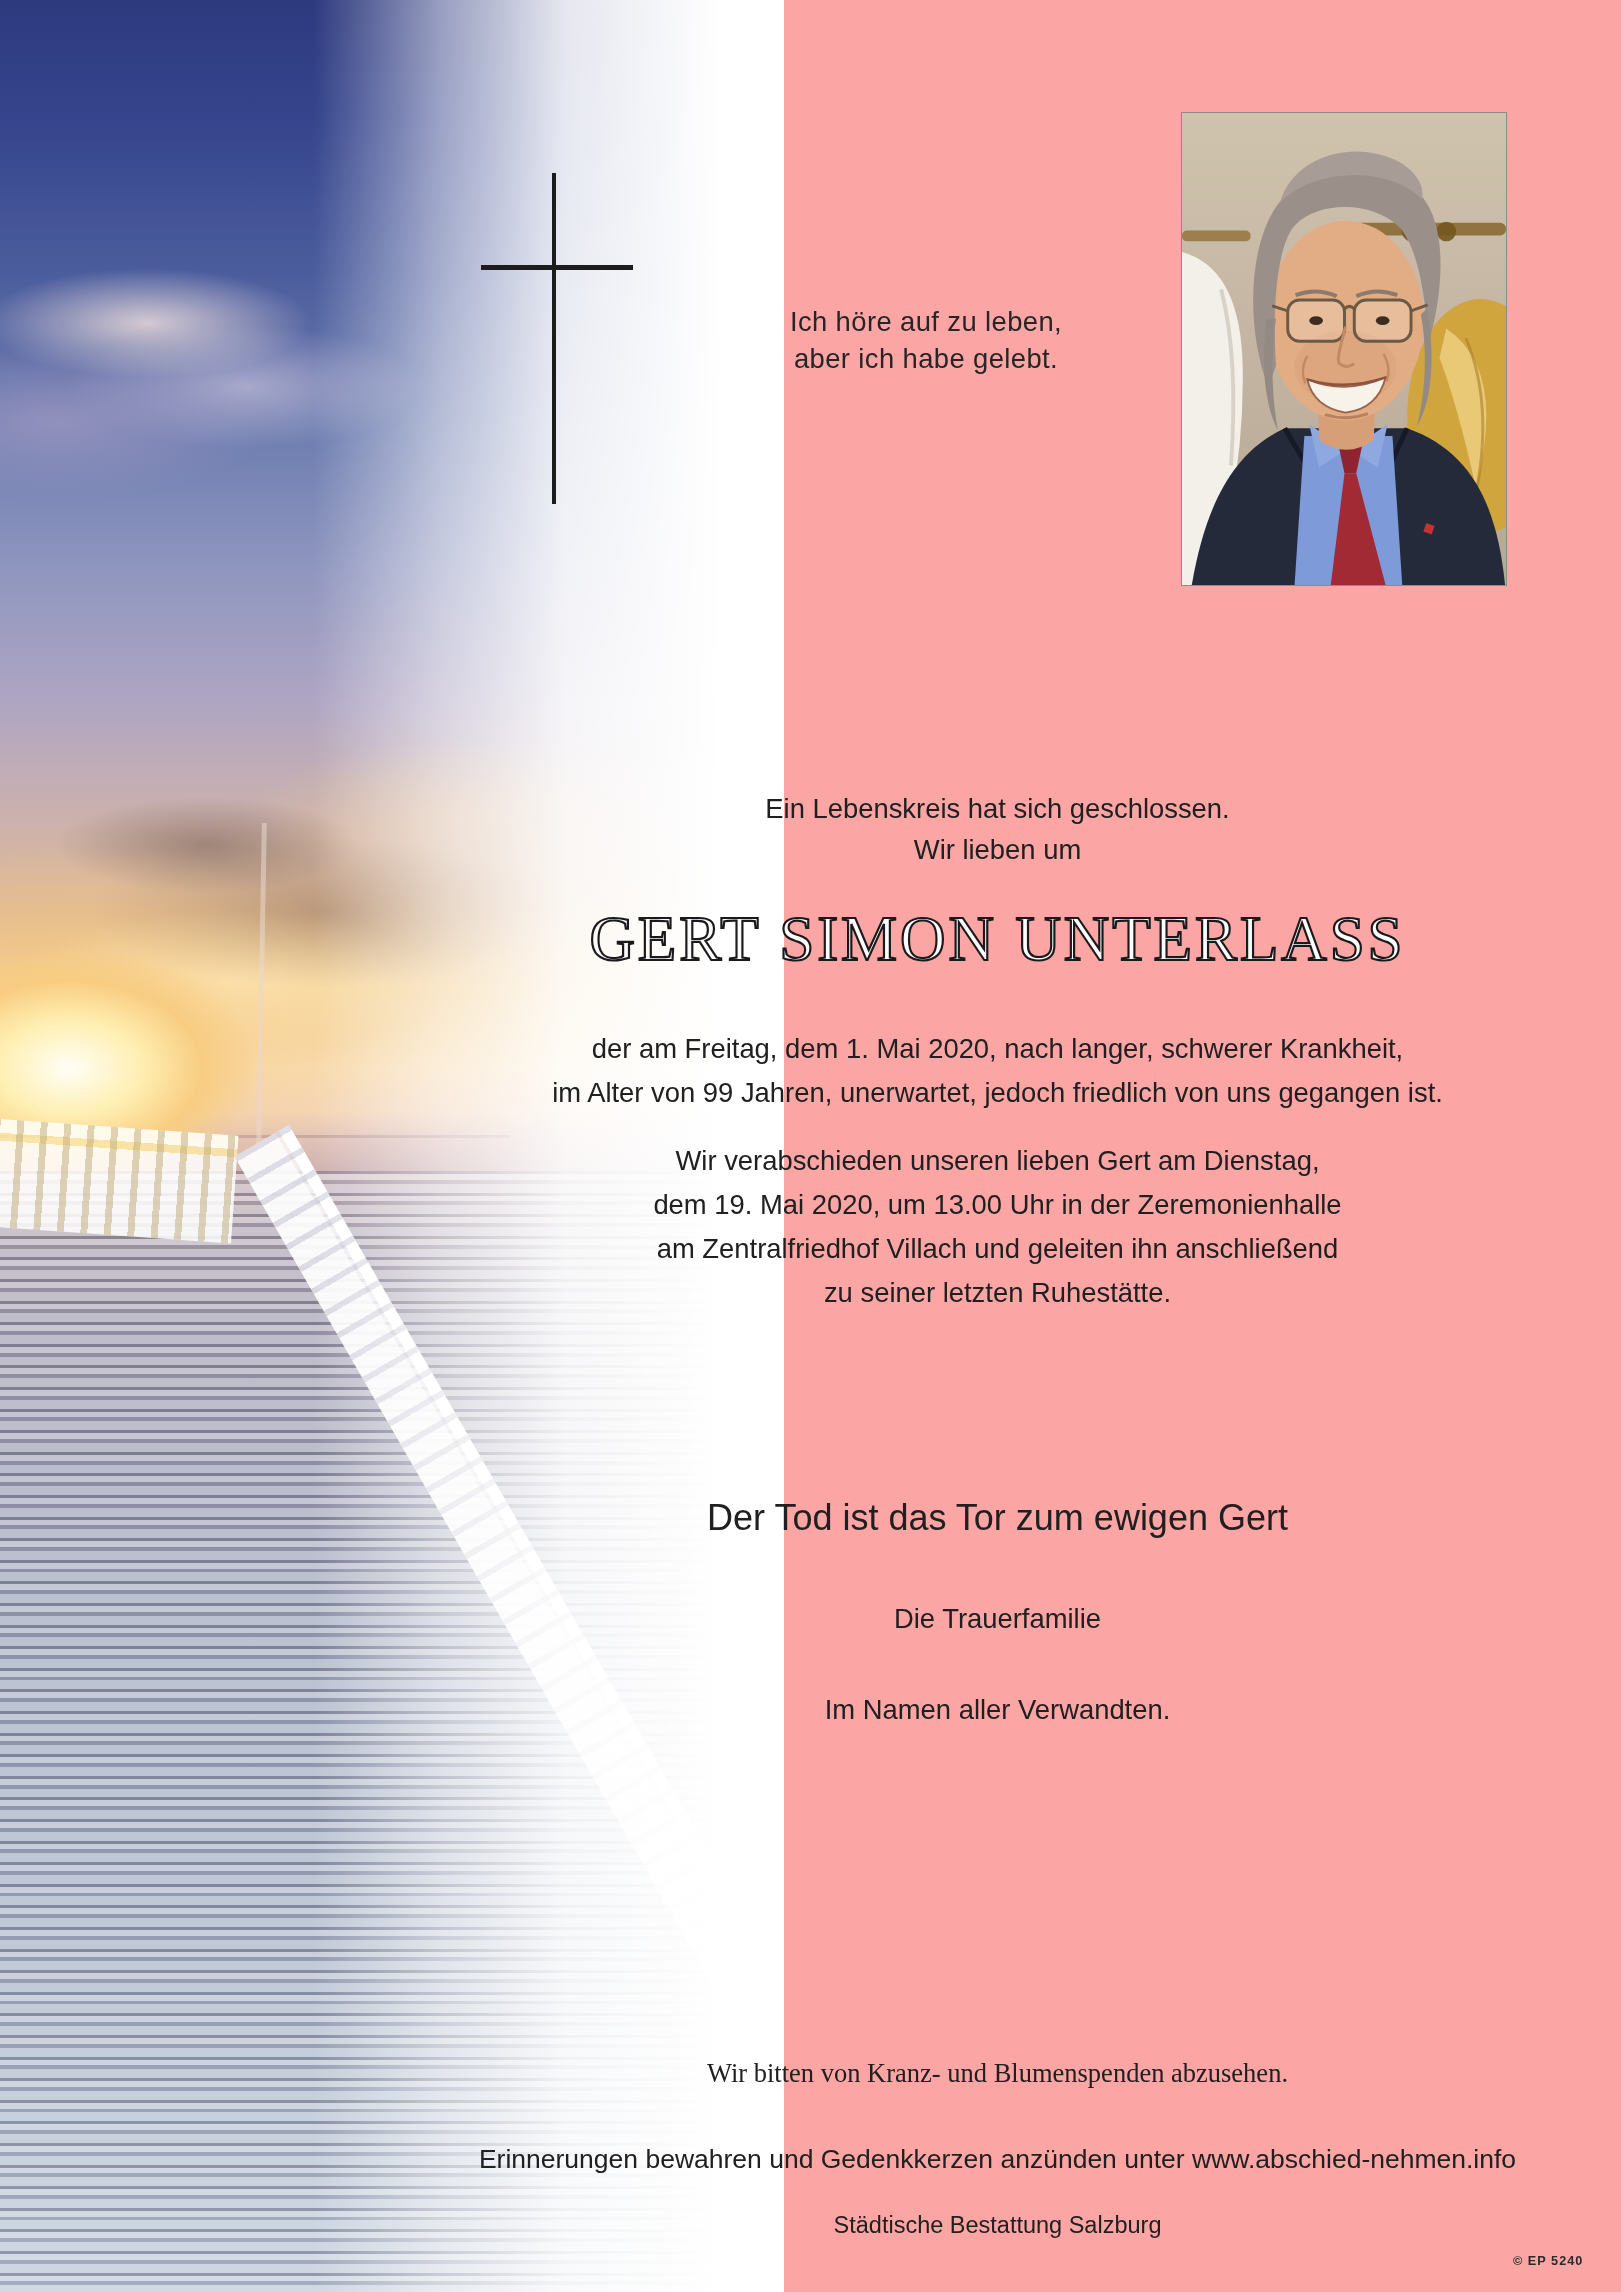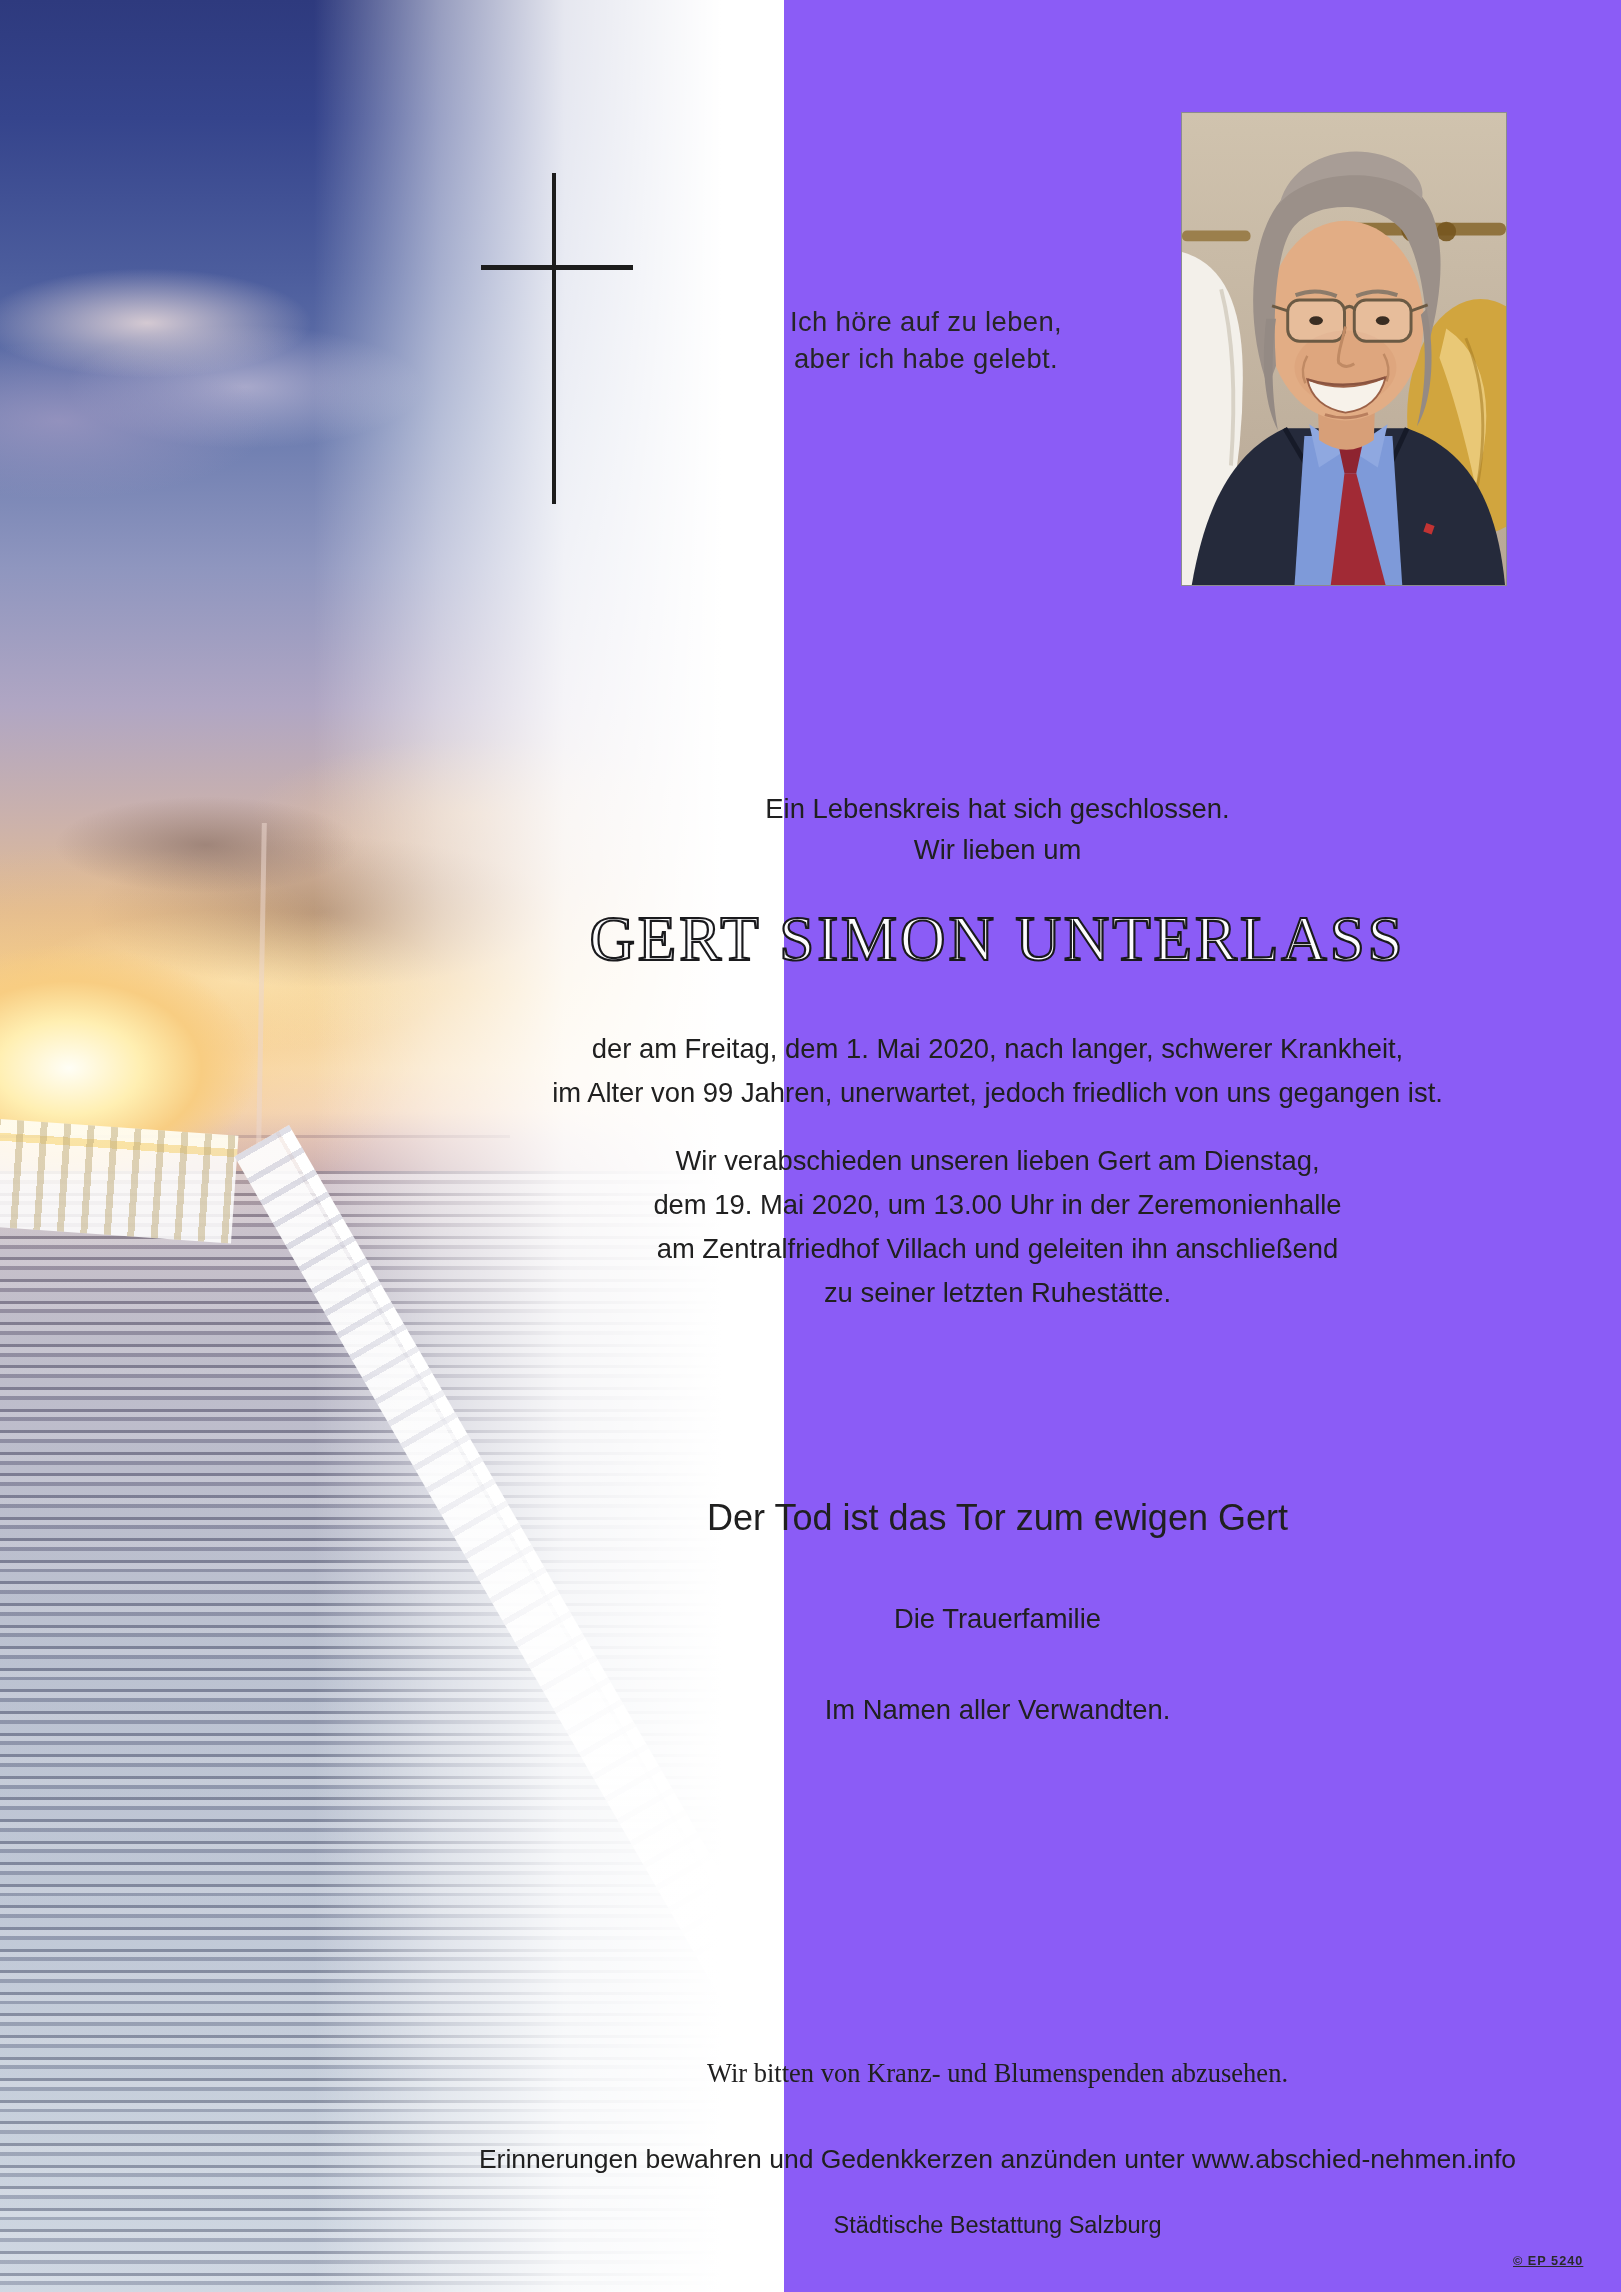--- a/index.html
+++ b/index.html
@@ -1,16 +1,16 @@
 <!DOCTYPE html>
 <html><head>
 <meta charset="utf-8">
 <style>
   html,body{margin:0;padding:0;background:#e8e8e8;}
-  .page{position:relative;width:1621px;height:2293px;background:#8b5cf6;overflow:hidden;
+  .page{position:relative;width:1621px;height:2293px;background:#fca5a5;overflow:hidden;
         font-family:"Liberation Sans",sans-serif;color:#202020;margin:0 auto;}
 
   
   .bg-scene{position:absolute;left:0;top:0;width:784px;height:2293px;overflow:hidden;
     background-image:
       radial-gradient(ellipse 255px 167px at 69px 1068px, #fffef6 0%, #ffefb2 28%, #f8cd82 52%, rgba(248,205,130,0) 74%),
       radial-gradient(ellipse 470px 294px at 88px 1049px, rgba(250,200,120,0.55), rgba(250,200,120,0) 70%),
       radial-gradient(ellipse 216px 69px at 206px 845px, rgba(118,94,86,0.55), rgba(118,94,86,0) 70%),
       radial-gradient(ellipse 333px 108px at 323px 912px, rgba(136,108,94,0.45), rgba(136,108,94,0) 70%),
       radial-gradient(ellipse 294px 98px at 235px 980px, rgba(252,233,190,0.9), rgba(252,233,190,0) 72%),
@@ -57,21 +57,21 @@
         color:#1a1a1d;-webkit-text-fill-color:#fcfcfd;-webkit-text-stroke:2.2px #1a1a1d;}
   .obit{top:1027px;font-size:27.4px;line-height:44px;}
   .farewell{top:1139px;font-size:27.4px;line-height:44px;}
   .motto{top:1494px;font-size:36px;line-height:47px;}
   .family{top:1598px;font-size:27.4px;line-height:42px;}
   .relatives{top:1689px;font-size:27.4px;line-height:42px;}
   .donation{top:2054px;font-size:26.5px;line-height:39px;font-family:Liberation Serif, serif;}
   .memorial{top:2140px;font-size:26.5px;line-height:39px;}
   .funeral{top:2208px;font-size:23.5px;line-height:35px;}
   .print-code{position:absolute;left:1513px;top:2254px;font-size:12.7px;font-weight:bold;
-              letter-spacing:1px;color:#2a2a2a;text-decoration:underline;}
+              letter-spacing:1px;color:#2a2a2a;}
 
   
   .photo{position:absolute;left:1181px;top:112px;width:324px;height:472px;
          border:1px solid #8c8c8c;overflow:hidden;background:#c6b8a3;}
   .photo svg{display:block;}
 </style>
 </head>
 <body>
 
 <div class="page">

